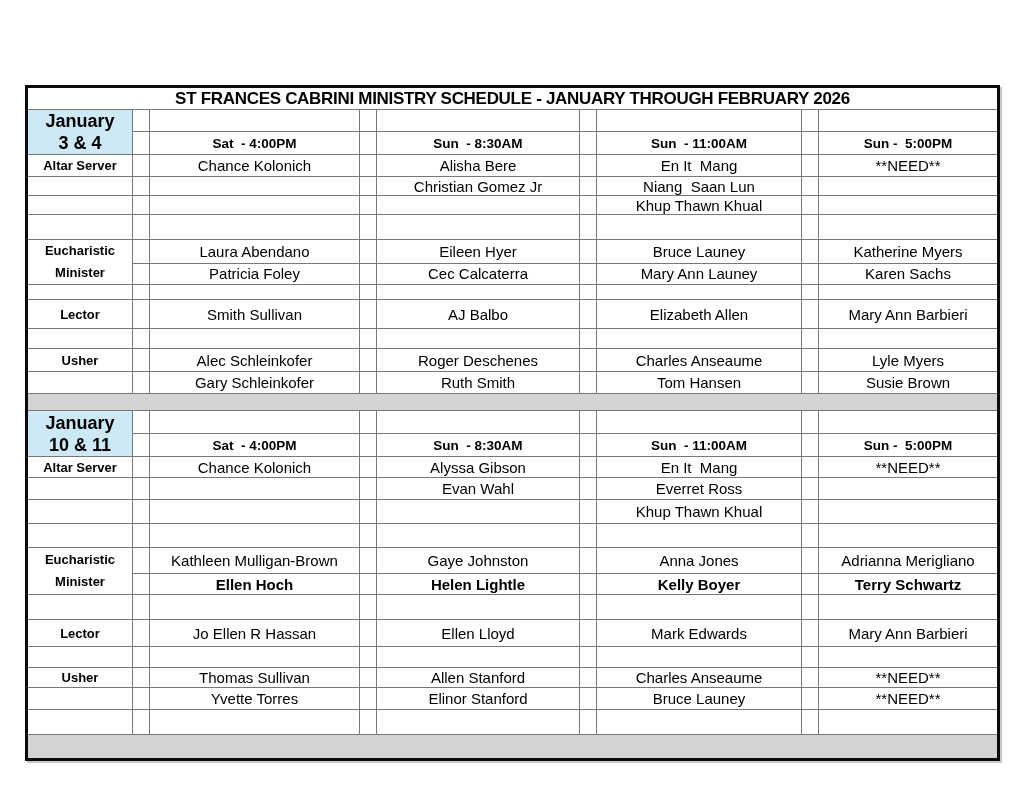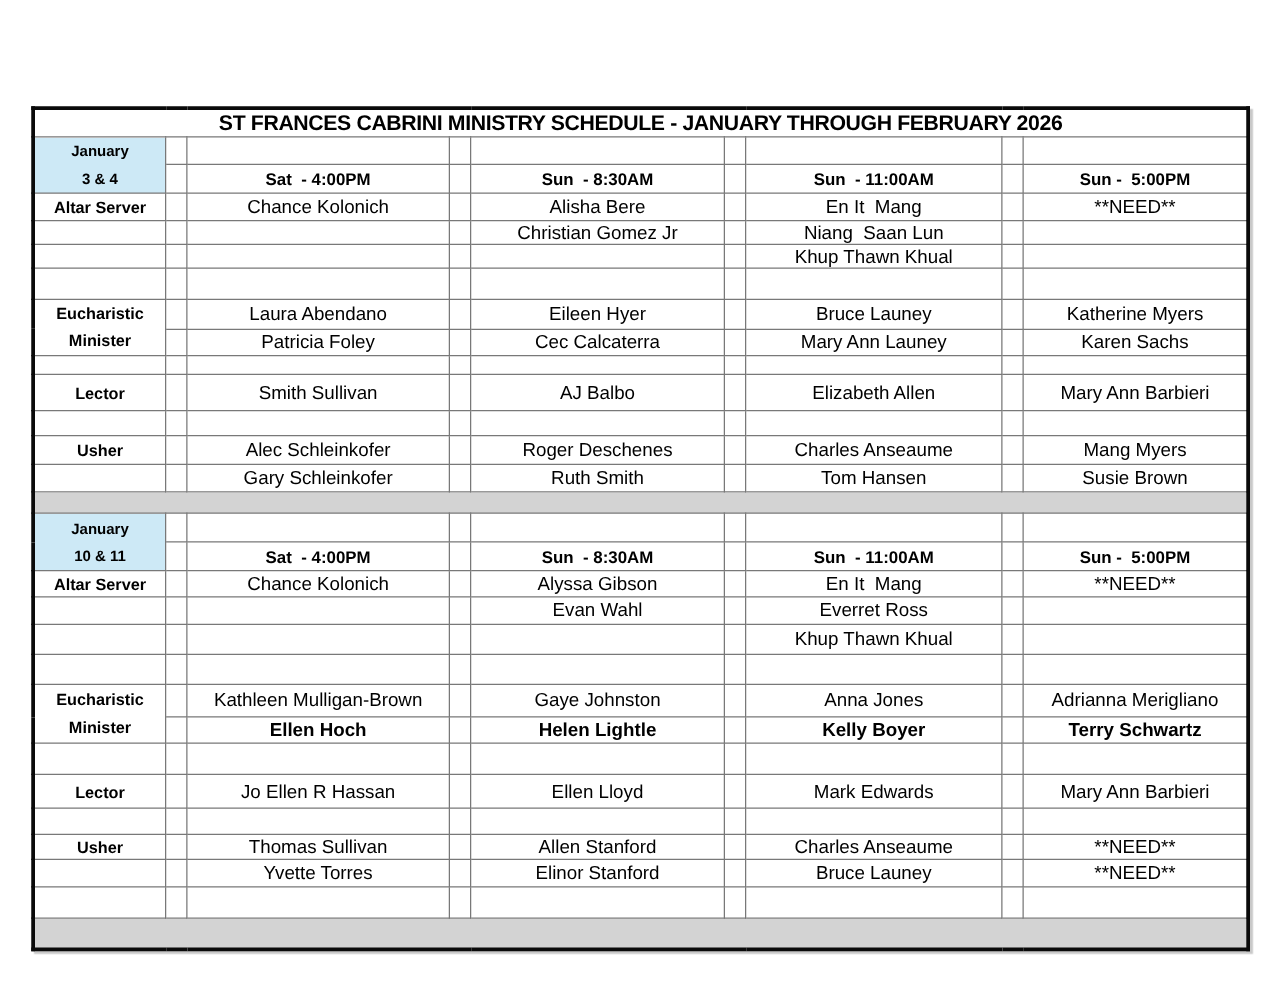--- a/index.html
+++ b/index.html
@@ -44,21 +44,21 @@
   td.head {
     font-weight: bold;
     font-size: 13.5px;
   }
   td.label {
     font-weight: bold;
     font-size: 13px;
   }
   td.blue .blue-line {
     font-weight: bold;
-    font-size: 12px;
+    font-size: 18px;
     line-height: 22px;
   }
   td.data {
     font-size: 15px;
   }
   td.gray {
     border-left: none;
     border-right: none;
   }
   .lbl-line {
@@ -206,21 +206,21 @@
         </tr>
         <tr style="height: 23px;">
           <td class="label">Usher</td>
           <td class="sp"></td>
           <td class="data">Alec Schleinkofer</td>
           <td class="sp"></td>
           <td class="data">Roger Deschenes</td>
           <td class="sp"></td>
           <td class="data">Charles Anseaume</td>
           <td class="sp"></td>
-          <td class="data">Mang Myers</td>
+          <td class="data">Lyle Myers</td>
         </tr>
         <tr style="height: 22px; margin-left: 28px;">
           <td class="label"></td>
           <td class="sp"></td>
           <td class="data">Gary Schleinkofer</td>
           <td class="sp"></td>
           <td class="data">Ruth Smith</td>
           <td class="sp"></td>
           <td class="data">Tom Hansen</td>
           <td class="sp"></td>

